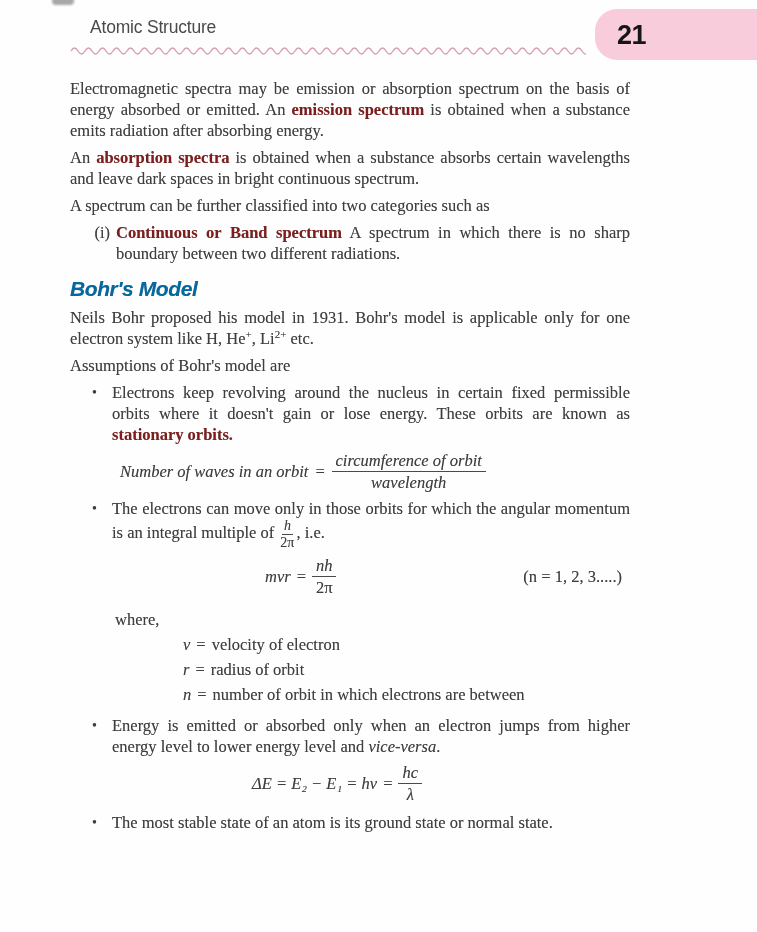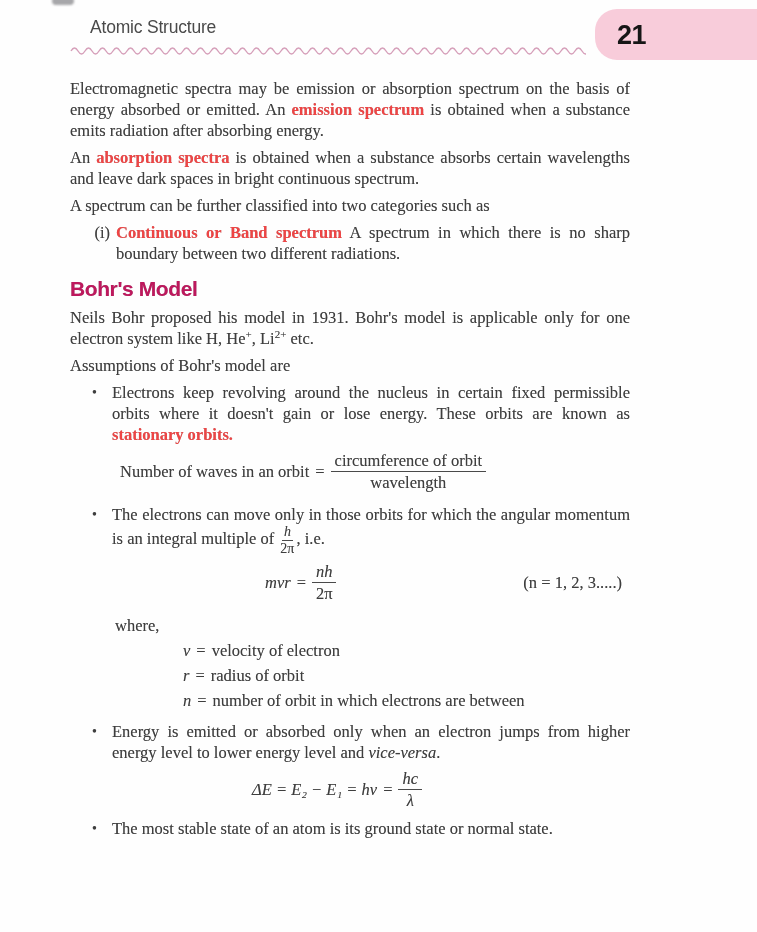--- a/index.html
+++ b/index.html
@@ -57,36 +57,37 @@
   .content {
     position: absolute;
     left: 70px; top: 78px;
     width: 560px;
     font-size: 16.5px;
     line-height: 21px;
     text-align: justify;
     text-shadow: 0 0 0.6px rgba(62,62,62,0.45);
   }
   .content p { margin-bottom: 6px; }
-  b, .bold { font-weight: 700; color: #ef4444; }
+  b, .bold { font-weight: 700; color: #7f1d1d; }
   i, .ital { font-style: italic; }
   sup { font-size: 11px; vertical-align: super; line-height: 0; }
 
   .rlist { margin: 0 0 4px 0; }
   .rlist-item { display: flex; margin-bottom: 5px; }
   .rlist-item .marker { width: 27px; min-width: 27px; text-align: right; margin-left: 13px; margin-right: 6px; }
   .rlist-item .itext { flex: 1; text-align: justify; }
 
   .section-heading {
     font-family: "Liberation Sans", sans-serif;
     font-weight: 700;
     font-size: 21px;
     letter-spacing: -0.4px;
-    color: #be185d;
+    color: #0369a1;
     margin: 14px 0 8px 0;
+    font-style: italic;
   }
 
   .bullet-item { display: flex; margin-bottom: 6px; }
   .bullet-item .bdot { width: 14px; min-width: 14px; margin-left: 22px; margin-right: 6px; font-size: 14px; }
   .bullet-item .btext { flex: 1; text-align: justify; }
 
   
   .frac {
     display: inline-flex;
     flex-direction: column;
@@ -98,21 +99,21 @@
   .frac .num { border-bottom: 1.2px solid #4a4a4a; padding: 0 4px 1px 4px; }
   .frac .den { padding-top: 1px; }
   .frac-inline { font-size: 14px; line-height: 14px; margin: 0 2px; }
   .frac-inline .num { padding: 0 2px 1px 2px; }
 
   .formula-row {
     display: flex;
     align-items: center;
     margin: 4px 0 8px 0;
   }
-  .formula-waves { margin-left: 50px; margin-top: 2px; margin-bottom: 12px; }
+  .formula-waves { margin-left: 50px; margin-top: 2px; margin-bottom: 6px; font-style: italic; }
   .formula-mvr { margin-left: 195px; margin-top: 6px; margin-bottom: 10px; padding-right: 8px; }
   .formula-mvr .note { margin-left: auto; font-style: normal; }
   .formula-energy { margin-left: 182px; margin-top: 6px; }
   .math-i { font-style: italic; }
   .feq { margin: 0 6px; }
 
   .where-block { margin: 4px 0 8px 45px; line-height: 25px; }
   .where-row { display: flex; }
   .where-row .spacer { width: 68px; min-width: 68px; }
   .where-label { width: 68px; min-width: 68px; }

